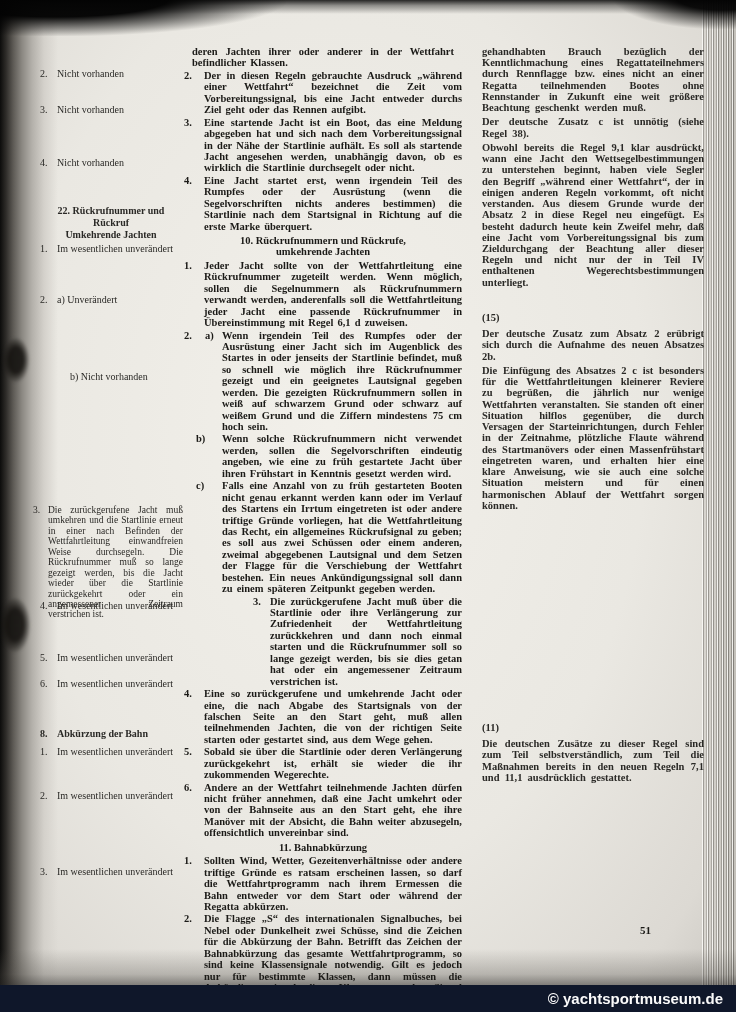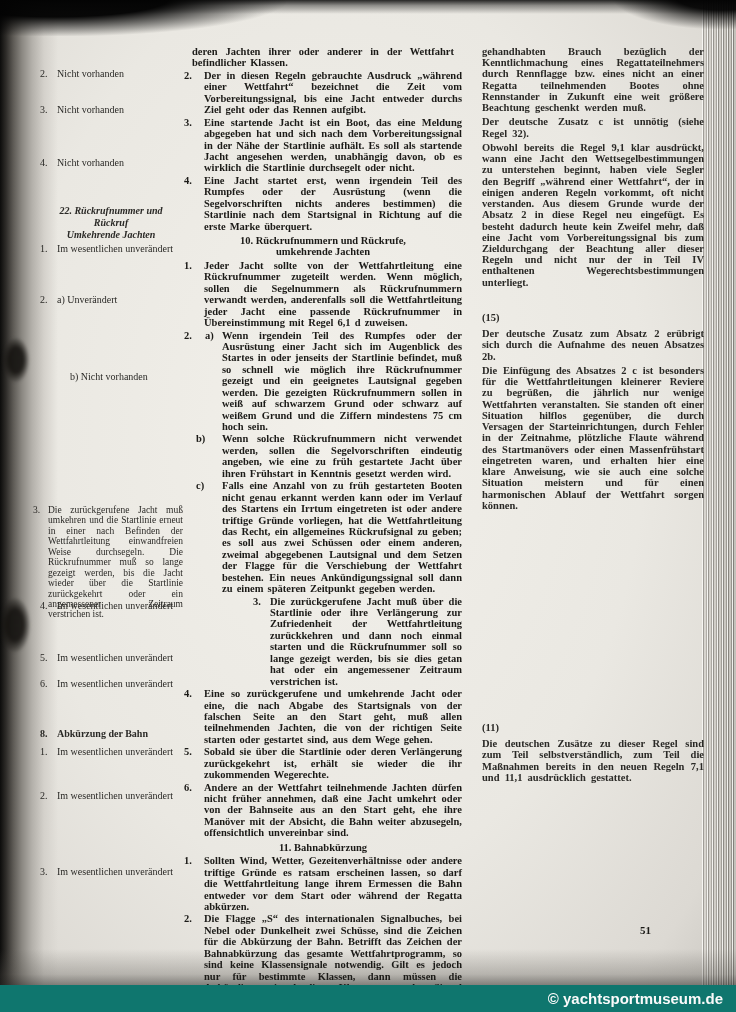--- a/index.html
+++ b/index.html
@@ -27,21 +27,21 @@
   .bottom-shadow{position:absolute;left:0;right:0;bottom:27px;height:36px;
         background:linear-gradient(180deg, rgba(80,77,72,0) 0, rgba(80,77,72,0.3) 70%, rgba(50,48,45,0.55) 100%);}
 
   
   .ann-col{position:absolute;left:40px;top:0;width:142px;height:100%;font-size:10px;line-height:1.12;color:#2a2926;}
   .ann{position:absolute;left:0;width:142px;padding-left:17px;box-sizing:border-box;}
   .ann .n{position:absolute;left:0;top:0;}
   .ann.b-item{padding-left:30px;}
   .ann.para{left:-7px;width:150px;padding-left:15px;font-size:9.5px;line-height:1.1;text-align:justify;}
   .ann-heading{position:absolute;left:0;width:142px;text-align:center;font-weight:bold;line-height:1.18;font-size:10px;}
-  .ann-heading span{display:block;font-style:italic;}
+  .ann-heading span{display:block;}
   .ann.bold{font-weight:bold;}
 
   
   .main-col{position:absolute;left:184px;top:46px;width:278px;font-weight:bold;
         font-size:10.5px;line-height:1.09;text-align:justify;word-spacing:1.5px;color:#1b1a17;}
   .main-col p{margin:0 8px 1px;}
   .mi{position:relative;padding-left:20px;margin:0 0 1px;}
   .mi .n{position:absolute;left:0;top:0;}
   .mi .lt{position:absolute;left:21px;top:0;}
   .mi.sub{padding-left:38px;}
@@ -51,21 +51,21 @@
   .mh span{display:block;}
 
   
   .comm-col{position:absolute;left:482px;top:46px;width:222px;height:940px;
         font-size:10.5px;line-height:1.07;text-align:justify;word-spacing:2.5px;color:#2a2926;}
   .cblock{position:absolute;left:0;width:222px;}
   .comm-col p{margin:0 0 3px;font-weight:bold;}
   .comm-col p.marker{margin-bottom:5px;word-spacing:0;}
 
   .pnum{position:absolute;left:640px;top:924px;font-weight:bold;font-size:11px;color:#1b1a17;text-align:center;}
-  .wm-bar{position:absolute;left:0;right:0;bottom:0;height:27px;background:#0f766e;color:#fafafa;
+  .wm-bar{position:absolute;left:0;right:0;bottom:0;height:27px;background:#0f172a;color:#fafafa;
         font-family:"Liberation Sans",sans-serif;font-weight:700;font-size:15px;
         display:flex;align-items:center;justify-content:flex-end;padding-right:13px;box-sizing:border-box;}
 </style>
 </head>
 <body>
 
 <div class="scan">
   <div class="page-bg"></div>
   <div class="spine"></div>
   <div class="edge"></div>
@@ -188,36 +188,36 @@
     </div>
     <div class="mi">
       <span class="n">6.</span>
       <span>Andere an der Wettfahrt teilnehmende Jachten dürfen nicht früher annehmen, daß eine Jacht umkehrt oder von der Bahnseite aus an den Start geht, ehe ihre Manöver mit der Absicht, die Bahn weiter abzusegeln, offensichtlich unvereinbar sind.</span>
     </div>
     <div class="mh">
       <span>11. Bahnabkürzung</span>
     </div>
     <div class="mi">
       <span class="n">1.</span>
-      <span>Sollten Wind, Wetter, Gezeitenverhältnisse oder andere triftige Gründe es ratsam erscheinen lassen, so darf die Wettfahrtleitung lange ihrem Ermessen die Bahn entweder vor dem Start oder während der Regatta abkürzen.</span>
+      <span>Sollten Wind, Wetter, Gezeitenverhältnisse oder andere triftige Gründe es ratsam erscheinen lassen, so darf die Wettfahrtprogramm nach ihrem Ermessen die Bahn entweder vor dem Start oder während der Regatta abkürzen.</span>
     </div>
     <div class="mi">
       <span class="n">2.</span>
       <span>Die Flagge „S“ des internationalen Signalbuches, bei Nebel oder Dunkelheit zwei Schüsse, sind die Zeichen für die Abkürzung der Bahn. Betrifft das Zeichen der Bahnabkürzung das gesamte Wettfahrtprogramm, so sind keine Klassensignale notwendig. Gilt es jedoch nur für bestimmte Klassen, dann müssen die Ankündigungssignale dieser Klassen unter dem Signal der Bahnabkürzung gesetzt werden.</span>
     </div>
     <div class="mi">
       <span class="n">3.</span>
       <span>Das Heißen des Abkürzungssignals während einer Wettfahrt bedeutet, daß die Wettfahrt mit dem Absegeln der betreffenden Runde durch die führende Jacht oder in irgendeiner anderen Art, wie sie in den Segelvorschriften unter Regel 6,1 (k) festgelegt ist, beendet wird.</span>
     </div>
   </div>
 
   <div class="comm-col">
     <div class="cblock" style="top:0">
       <p>gehandhabten Brauch bezüglich der Kenntlichmachung eines Regattateilnehmers durch Rennflagge bzw. eines nicht an einer Regatta teilnehmenden Bootes ohne Rennstander in Zukunft eine weit größere Beachtung geschenkt werden muß.</p>
-      <p>Der deutsche Zusatz c ist unnötig (siehe Regel 32).</p>
+      <p>Der deutsche Zusatz c ist unnötig (siehe Regel 38).</p>
       <p>Obwohl bereits die Regel 9,1 klar ausdrückt, wann eine Jacht den Wettsegelbestimmungen zu unterstehen beginnt, haben viele Segler den Begriff „während einer Wettfahrt“, der in einigen anderen Regeln vorkommt, oft nicht verstanden. Aus diesem Grunde wurde der Absatz 2 in diese Regel neu eingefügt. Es besteht dadurch heute kein Zweifel mehr, daß eine Jacht vom Vorbereitungssignal bis zum Zieldurchgang der Beachtung aller dieser Regeln und nicht nur der in Teil IV enthaltenen Wegerechtsbestimmungen unterliegt.</p>
     </div>
     <div class="cblock" style="top:266px">
       <p class="marker">(15)</p>
       <p>Der deutsche Zusatz zum Absatz 2 erübrigt sich durch die Aufnahme des neuen Absatzes 2b.</p>
       <p>Die Einfügung des Absatzes 2 c ist besonders für die Wettfahrtleitungen kleinerer Reviere zu begrüßen, die jährlich nur wenige Wettfahrten veranstalten. Sie standen oft einer Situation hilflos gegenüber, die durch Versagen der Starteinrichtungen, durch Fehler in der Zeitnahme, plötzliche Flaute während des Startmanövers oder einen Massenfrühstart eingetreten waren, und erhalten hier eine klare Anweisung, wie sie auch eine solche Situation meistern und für einen harmonischen Ablauf der Wettfahrt sorgen können.</p>
     </div>
     <div class="cblock" style="top:676px">
       <p class="marker">(11)</p>
       <p>Die deutschen Zusätze zu dieser Regel sind zum Teil selbstverständlich, zum Teil die Maßnahmen bereits in den neuen Regeln 7,1 und 11,1 ausdrücklich gestattet.</p>

